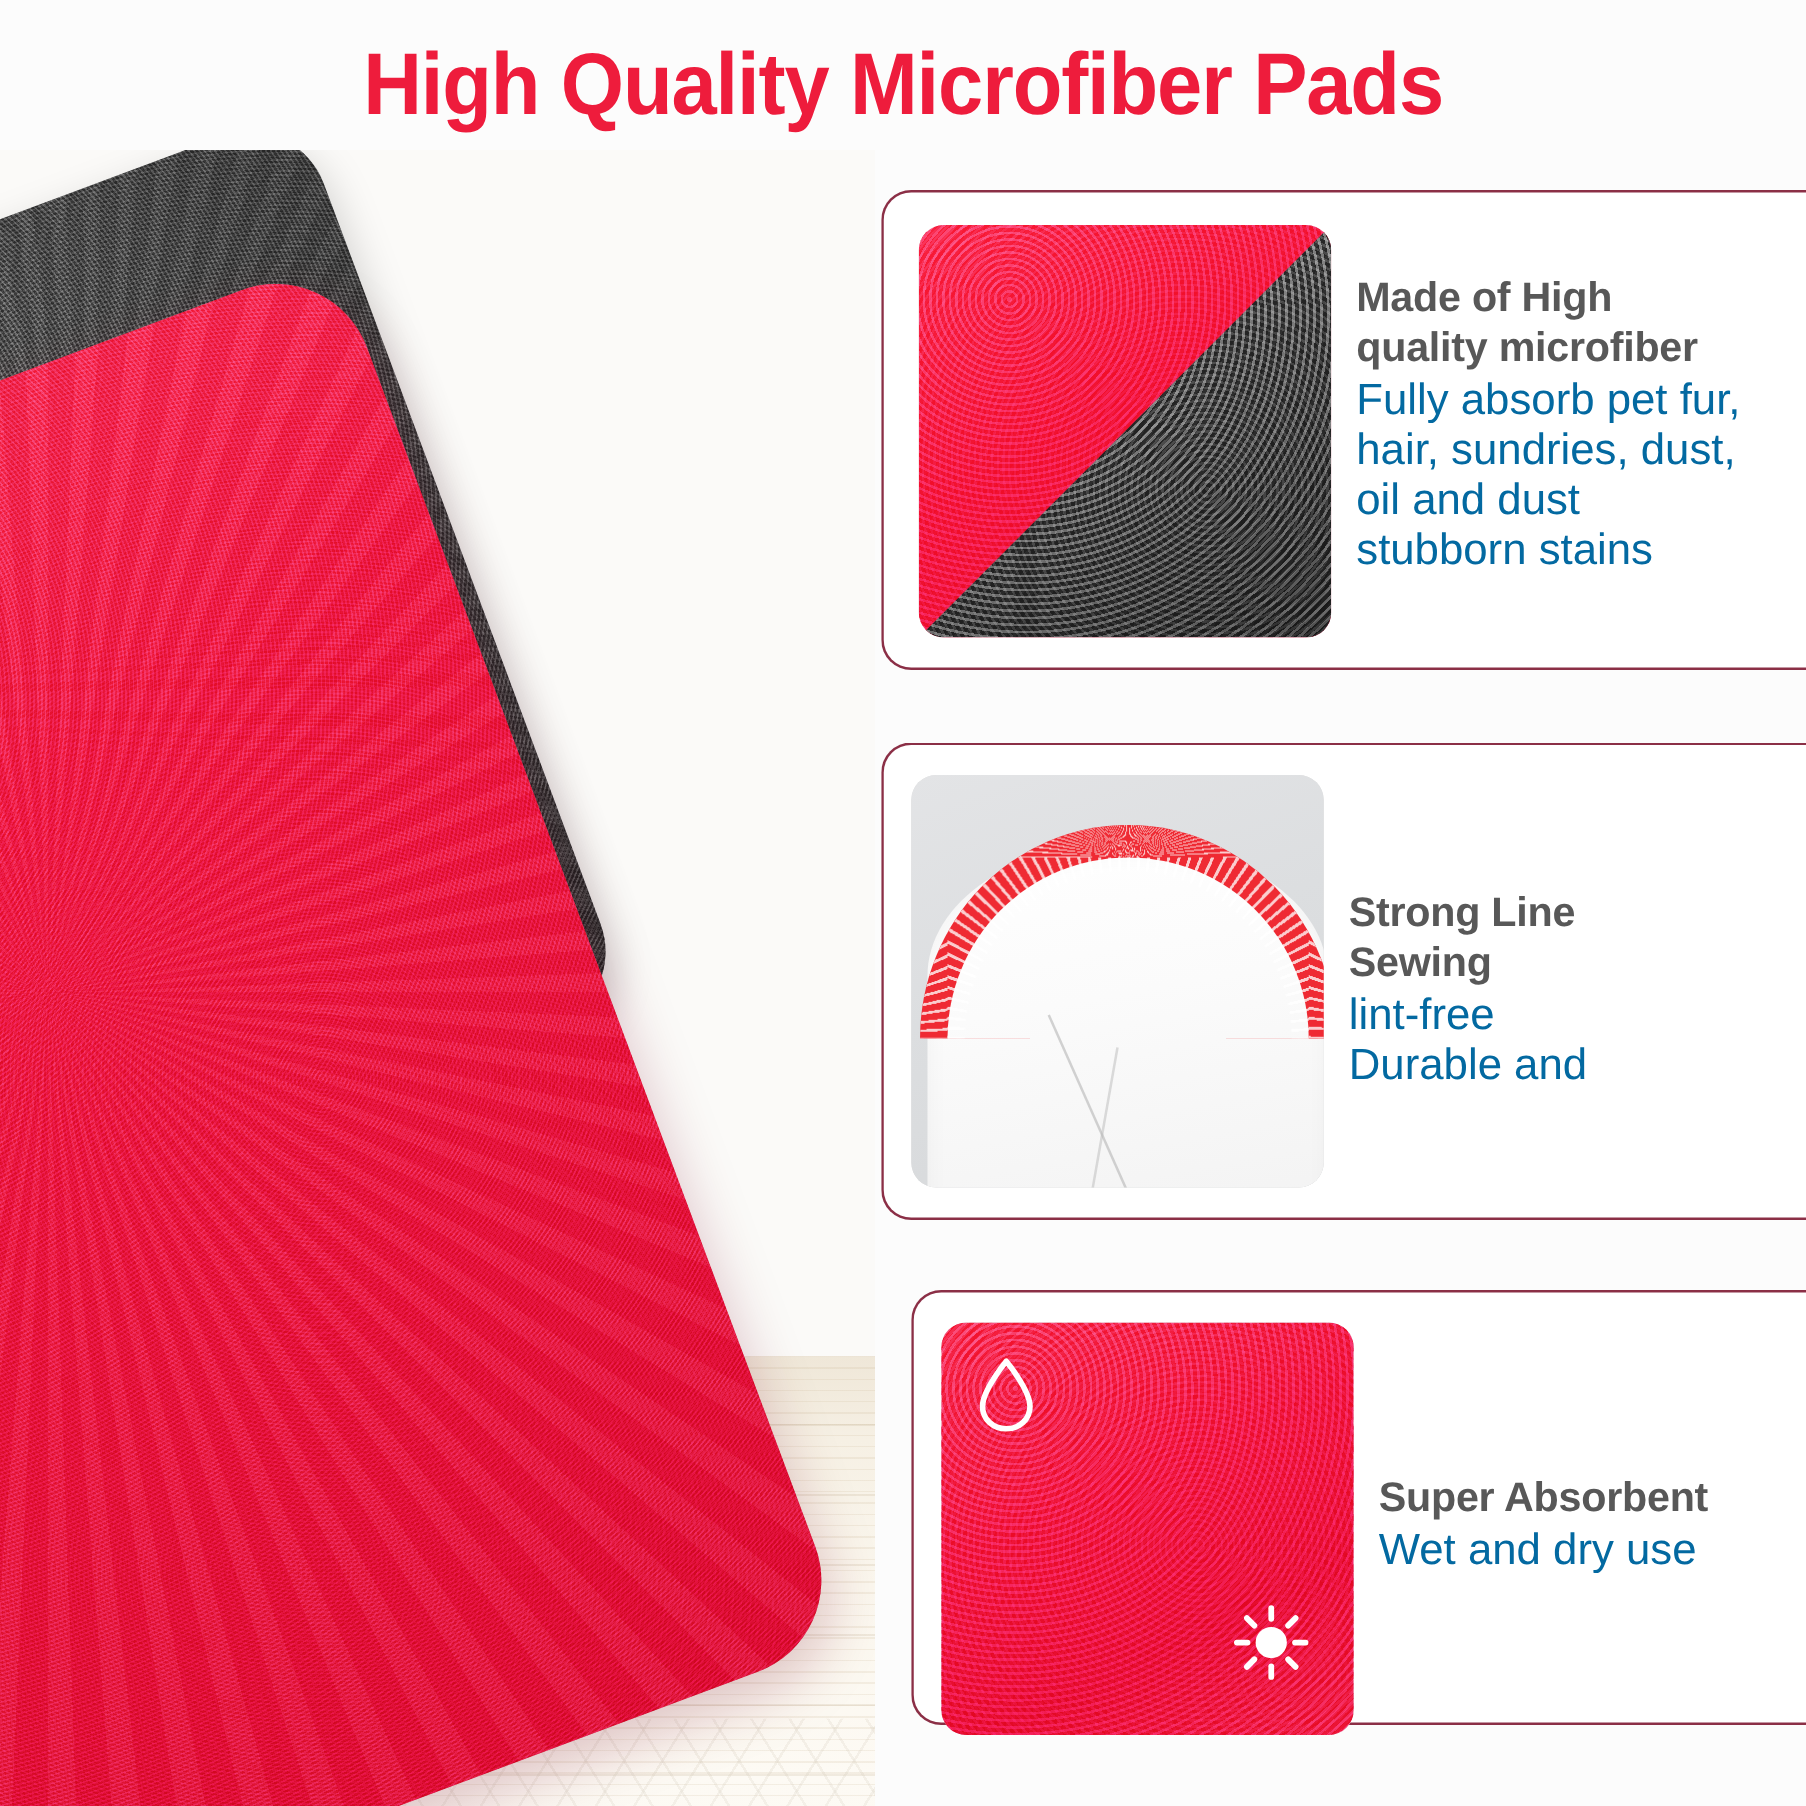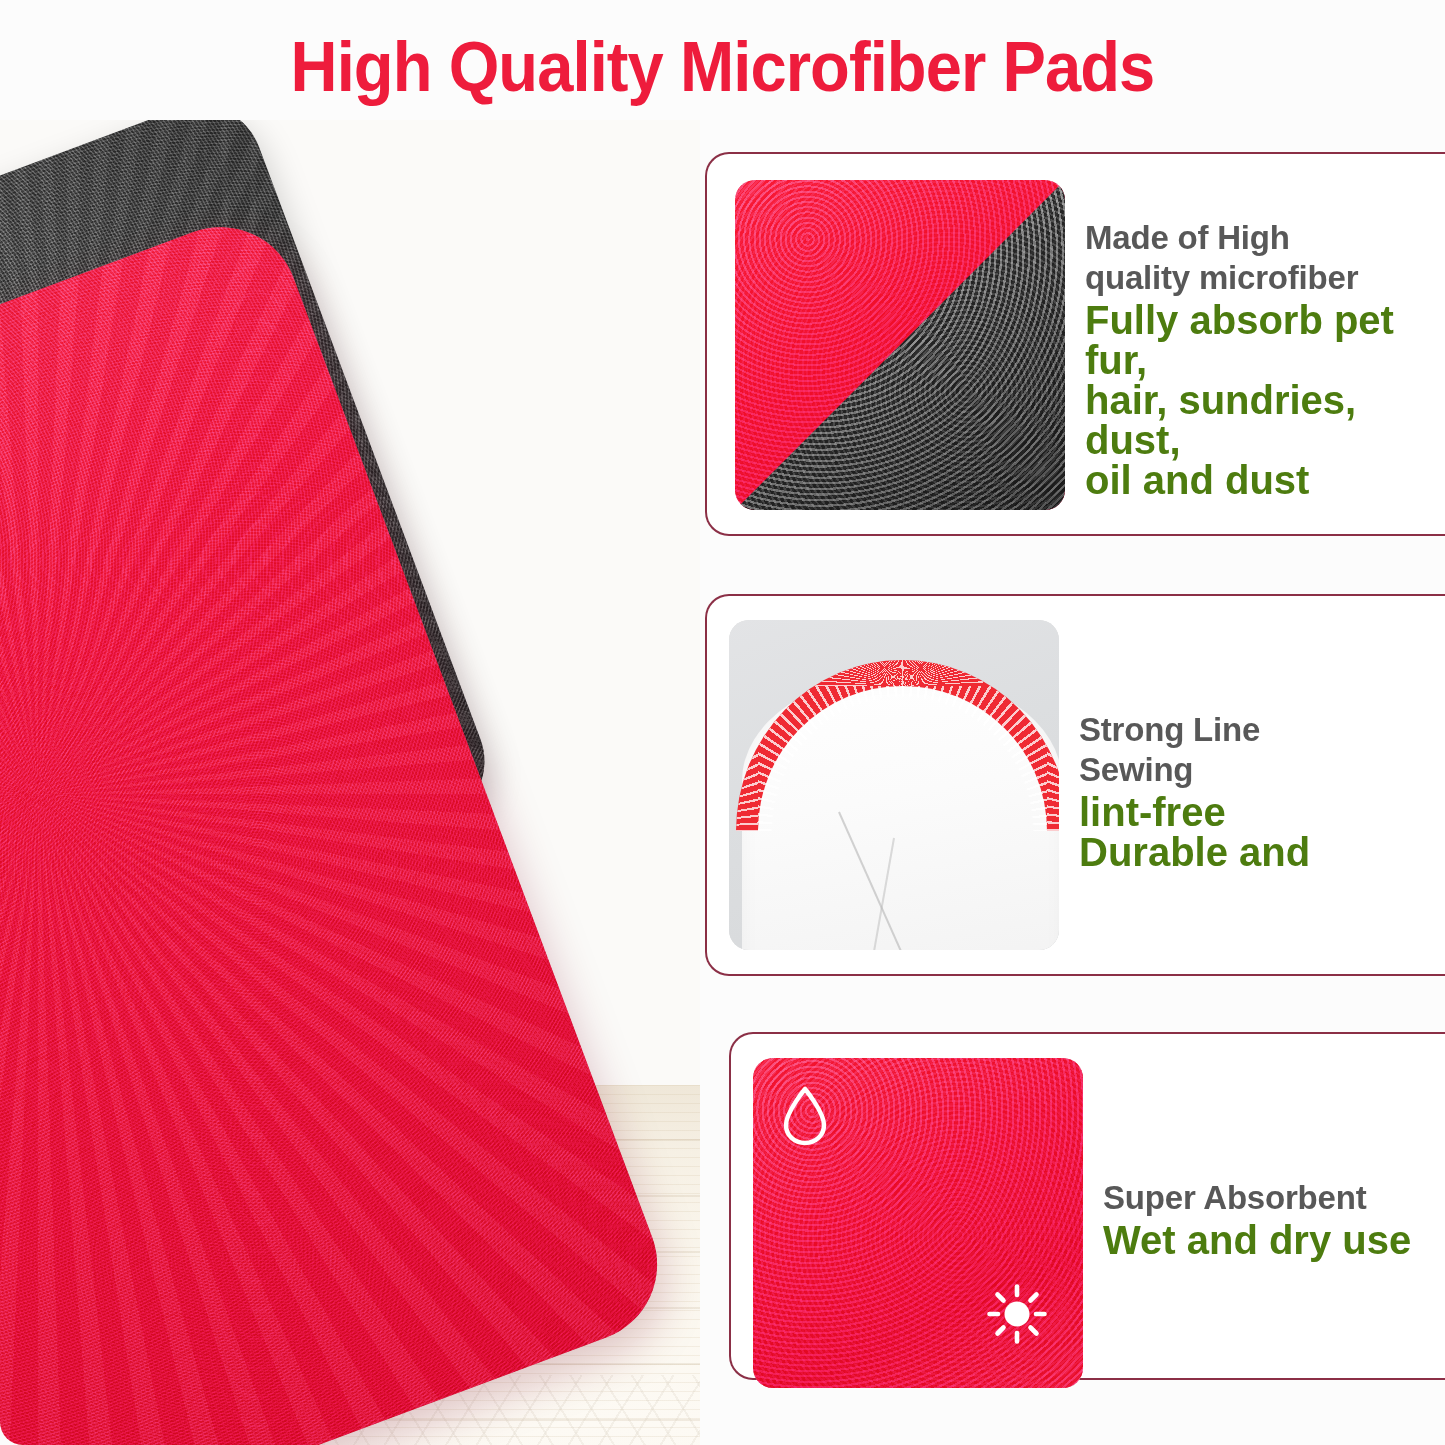--- a/index.html
+++ b/index.html
@@ -2,21 +2,21 @@
 <html><head>
 <meta charset="utf-8">
 <style>
   html,body{margin:0;padding:0;}
   body{
     width:1445px;height:1445px;
     background:#fcfcfc;
     font-family:"Liberation Sans", sans-serif;
     overflow:hidden;
   }
-  .page{position:relative;width:1445px;height:1445px;background:#fcfcfc;overflow:hidden;border-radius:23px;}
+  .page{position:relative;width:1445px;height:1445px;background:#fcfcfc;overflow:hidden;}
 
   
   .title{
     position:absolute;left:0;top:28px;width:1445px;
     text-align:center;
     font-size:70px;line-height:78px;
     font-weight:bold;
     letter-spacing:-1px;
     color:#ee1c3c;
     transform:scaleX(.93);
@@ -210,21 +210,21 @@
   .drop-icon{position:absolute;left:26px;top:26px;width:52px;height:62px;}
   .sun-icon{position:absolute;right:36px;bottom:44px;width:60px;height:60px;}
 
   
   .card-text{position:absolute;}
   .c-head{
     font-weight:bold;color:#585858;
     font-size:33px;line-height:40px;letter-spacing:-.2px;
   }
   .c-sub{
-    color:#4d7c0f;font-size:40px;line-height:40px;font-weight:bold;
+    color:#0369a1;font-size:35px;line-height:40px;font-weight:normal;
     margin-top:2px;
   }
 </style>
 </head>
 <body>
 
 <div class="page">
 
   <div class="title">High Quality Microfiber Pads</div>
 
@@ -249,20 +249,21 @@
     </div>
     <div class="card-text" style="left:380px;top:66px;width:350px;">
       <div class="c-head">
         <div>Made of High</div>
         <div>quality microfiber</div>
       </div>
       <div class="c-sub">
         <div>Fully absorb pet fur,</div>
         <div>hair, sundries, dust,</div>
         <div>oil and dust</div>
+        <div>stubborn stains</div>
       </div>
     </div>
   </div>
 
   <div class="card" style="left:705px;top:594px;width:740px;height:382px;">
     <div class="card-frame frame-2"></div>
     <div class="photo" style="left:24px;top:26px;width:330px;height:330px;">
       <div class="sew-bg"></div>
       <div class="sew-pad">
         <div class="sew-crease"></div>

